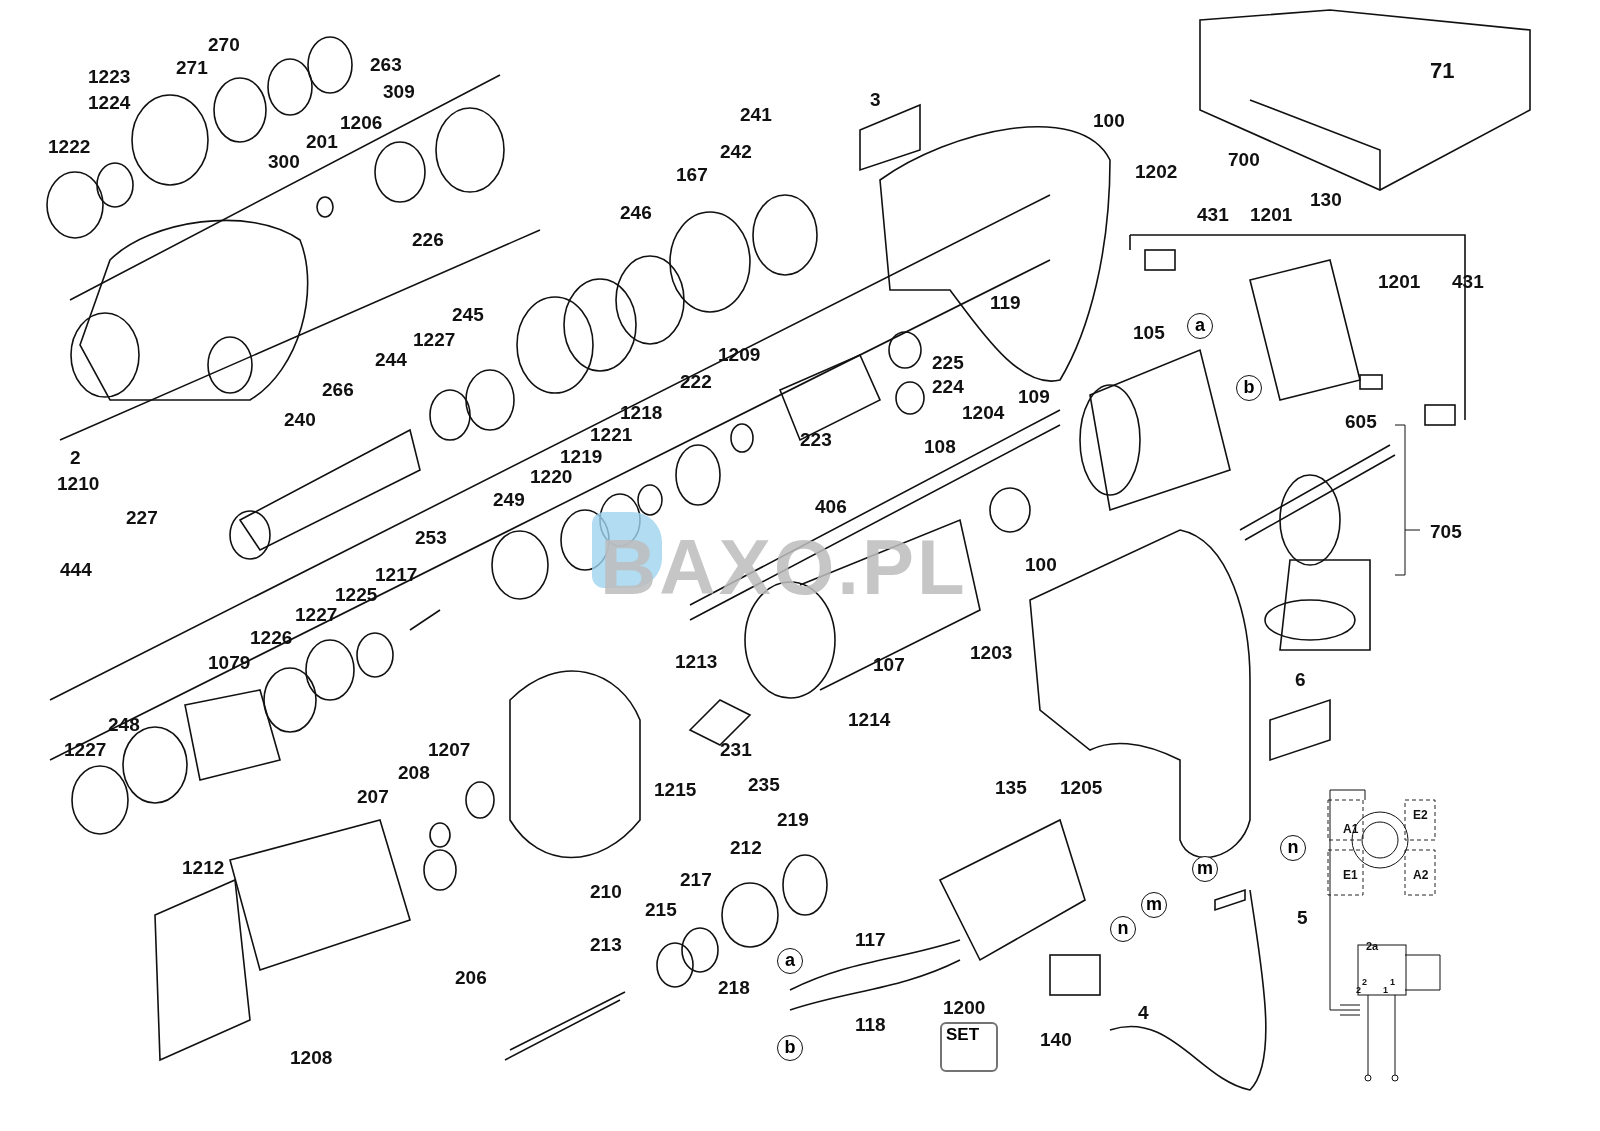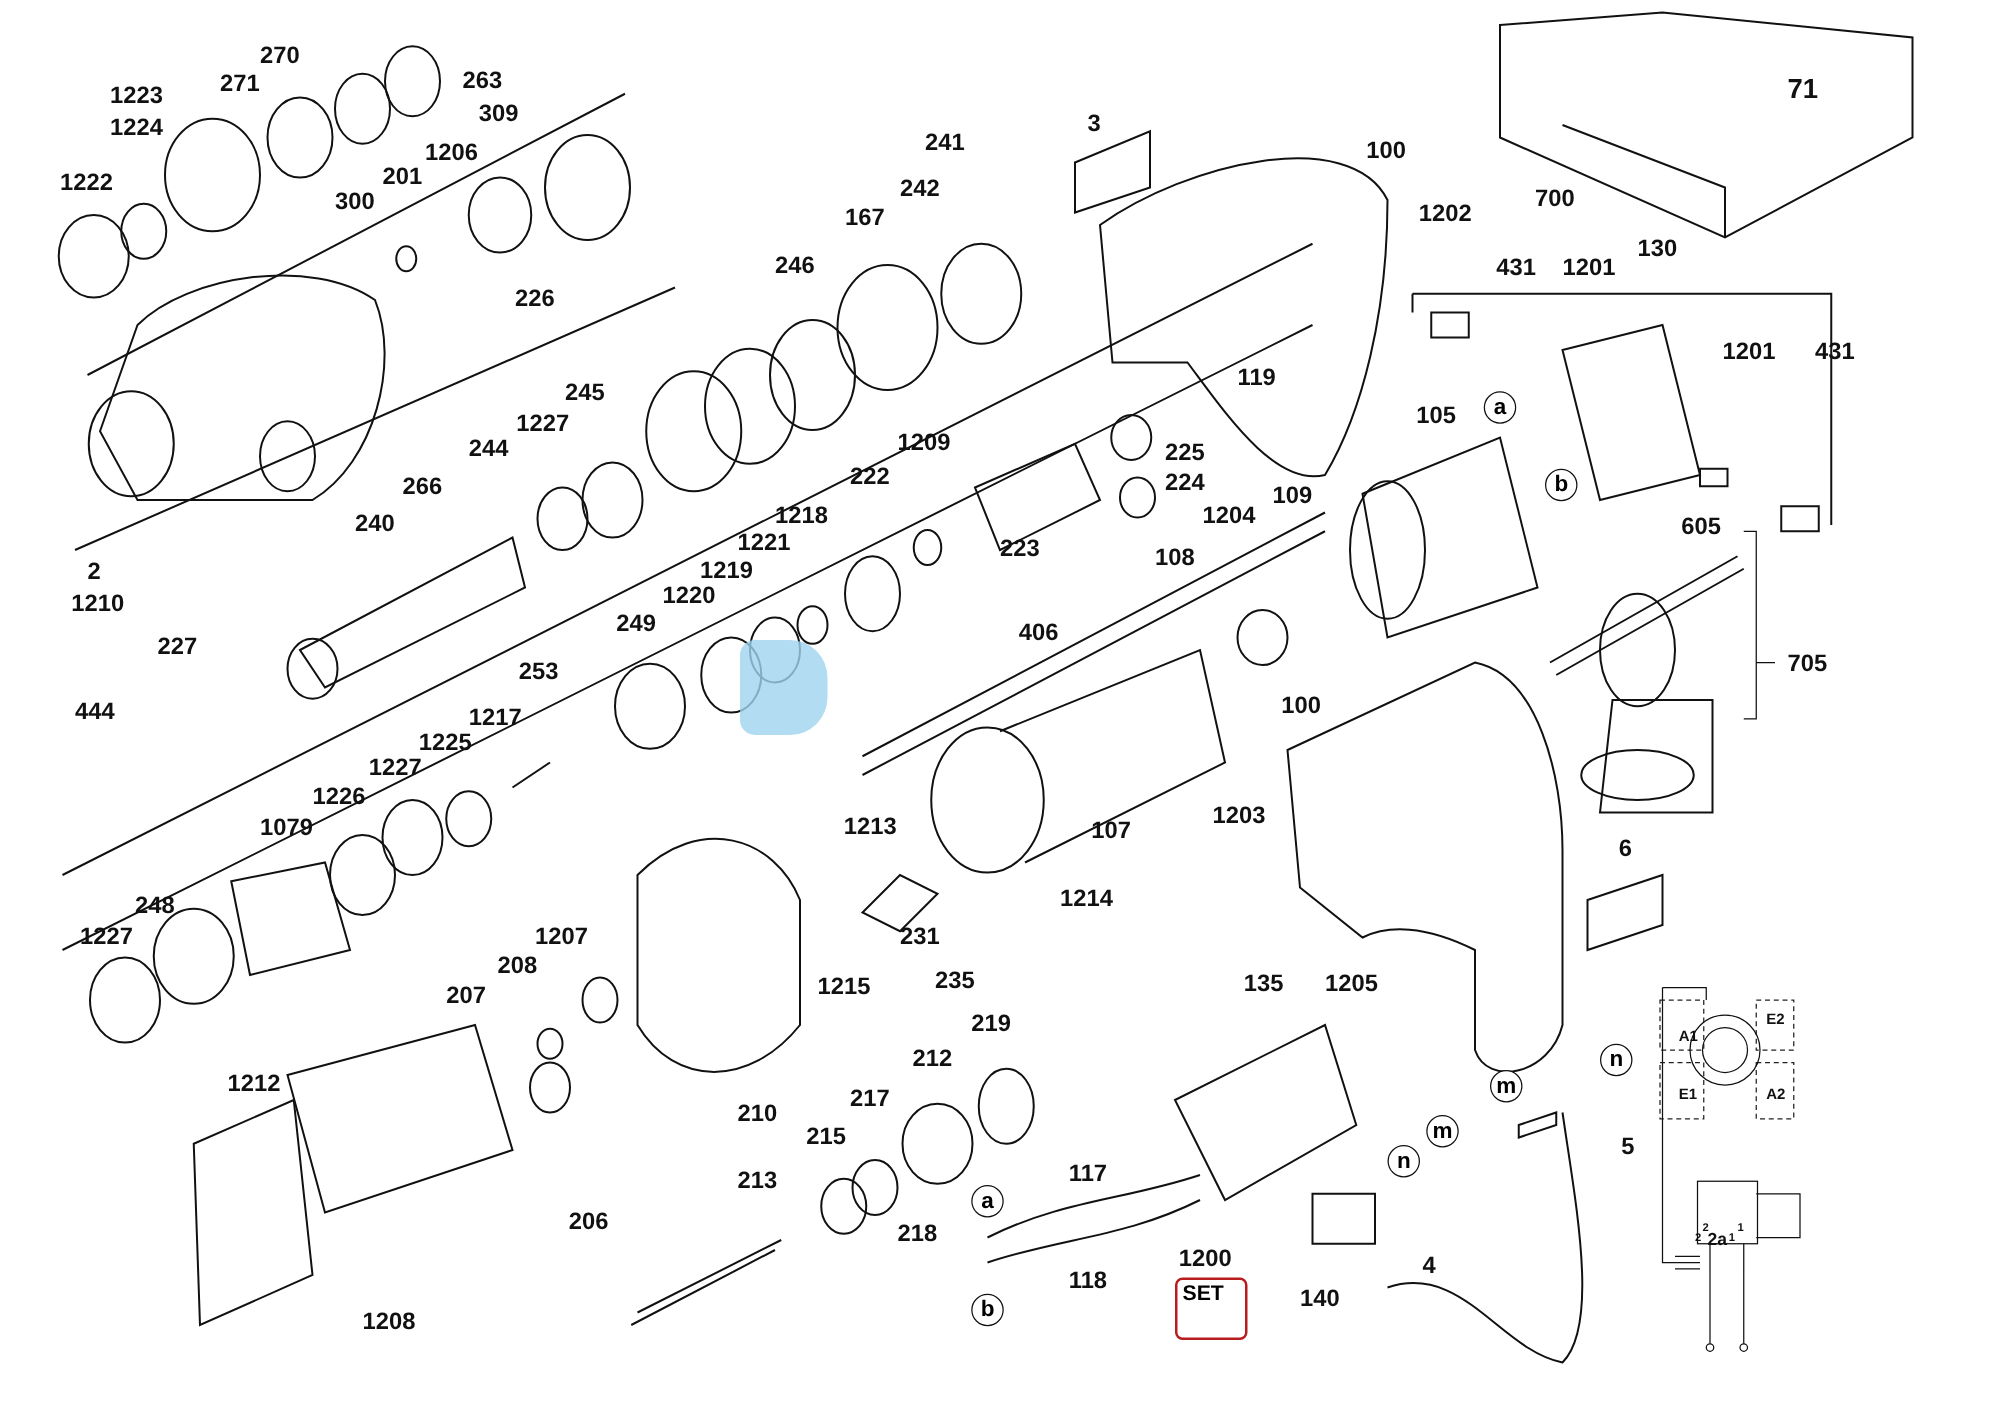--- a/index.html
+++ b/index.html
@@ -3,21 +3,21 @@
 <meta charset="utf-8">
 <style>
   html,body{margin:0;padding:0;background:#fff;}
   body{width:1600px;height:1131px;position:relative;overflow:hidden;font-family:"Liberation Sans",sans-serif;}
   #canvas{position:absolute;left:0;top:0;width:1600px;height:1131px;}
   .lbl{position:absolute;font-weight:bold;font-size:19px;color:#111;line-height:1;white-space:nowrap;}
   .circ{position:absolute;width:24px;height:24px;border:1.5px solid #111;border-radius:50%;font-weight:bold;font-size:18px;text-align:center;line-height:22px;background:#fff;}
   .sch{position:absolute;font-weight:bold;font-size:12px;color:#111;}
   .wm{position:absolute;left:600px;top:522px;font-weight:bold;font-size:78px;color:#bdbdbd;letter-spacing:3px;opacity:0.85;}
   .wmb{position:absolute;left:592px;top:512px;width:70px;height:76px;background:#9dd3ef;border-radius:12px 30px 30px 12px;opacity:0.8;}
-  .setbox{position:absolute;left:940px;top:1022px;width:54px;height:46px;border:2px solid #b91c1c;border-radius:6px;background:#fff;}
+  .setbox{position:absolute;left:940px;top:1022px;width:54px;height:46px;border:2px solid #737373;border-radius:6px;background:#fff;}
   .settxt{position:absolute;left:4px;top:1px;font-weight:bold;font-size:17px;}
   svg .p{fill:none;stroke:#111;stroke-width:1.6;}
   svg .t{fill:none;stroke:#111;stroke-width:1;}
   svg .d{fill:none;stroke:#222;stroke-width:1;stroke-dasharray:4 3;}
 </style>
 </head>
 <body>
 
 <div id="canvas">
   <svg width="1600" height="1131" style="position:absolute;left:0;top:0">
@@ -147,20 +147,21 @@
       <rect class="t" x="1358" y="945" width="48" height="50"></rect>
       <path class="t" d="M1405,955 L1440,955 L1440,990 L1405,990"></path>
       <path class="t" d="M1340,1005 L1360,1005 M1340,1015 L1360,1015"></path>
       <circle class="t" cx="1368" cy="1078" r="3"></circle>
       <circle class="t" cx="1395" cy="1078" r="3"></circle>
       <path class="t" d="M1368,995 L1368,1075 M1395,995 L1395,1075"></path>
     </g>
   </svg>
 
   <div class="wmb"></div>
+  <div class="wm">BAXO.PL</div>
 
   <div class="lbl" style="left:88px;top:67px">1223</div>
   <div class="lbl" style="left:88px;top:93px">1224</div>
   <div class="lbl" style="left:48px;top:137px">1222</div>
   <div class="lbl" style="left:208px;top:35px">270</div>
   <div class="lbl" style="left:176px;top:58px">271</div>
   <div class="lbl" style="left:370px;top:55px">263</div>
   <div class="lbl" style="left:383px;top:82px">309</div>
   <div class="lbl" style="left:340px;top:113px">1206</div>
   <div class="lbl" style="left:306px;top:132px">201</div>
@@ -254,20 +255,20 @@
   <div class="circ" style="left:1110px;top:916px">n</div>
   <div class="circ" style="left:1192px;top:856px">m</div>
   <div class="circ" style="left:1280px;top:835px">n</div>
 
   <div class="sch" style="left:1343px;top:822px">A1</div>
   <div class="sch" style="left:1413px;top:808px">E2</div>
   <div class="sch" style="left:1343px;top:868px">E1</div>
   <div class="sch" style="left:1413px;top:868px">A2</div>
   <div class="sch" style="left:1362px;top:977px;font-size:9px">2</div>
   <div class="sch" style="left:1356px;top:985px;font-size:9px">2</div>
-  <div class="sch" style="left:1366px;top:983px;font-size:14px">2a</div>
+  <div class="sch" style="left:1366px;top:940px;font-size:11px">2a</div>
   <div class="sch" style="left:1383px;top:985px;font-size:9px">1</div>
   <div class="sch" style="left:1390px;top:977px;font-size:9px">1</div>
 
   <div class="setbox">
     <span class="settxt">SET</span>
   </div>
 </div>
 
 </body></html>

